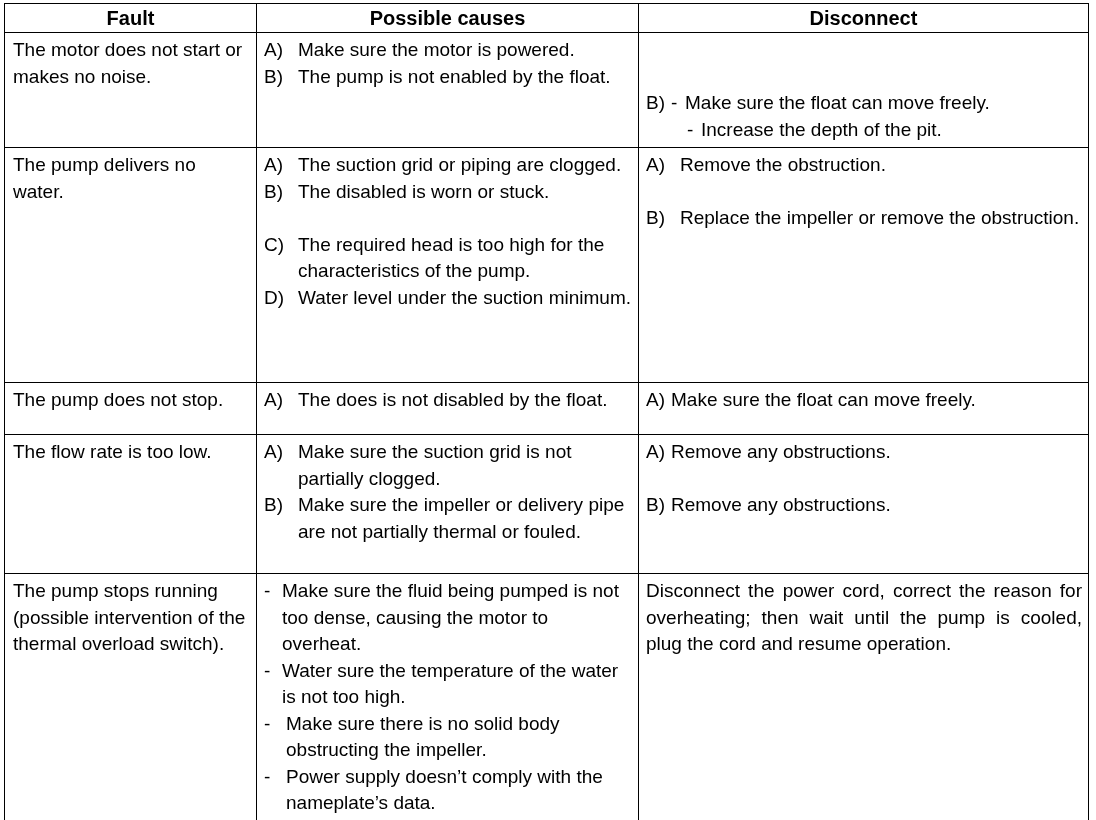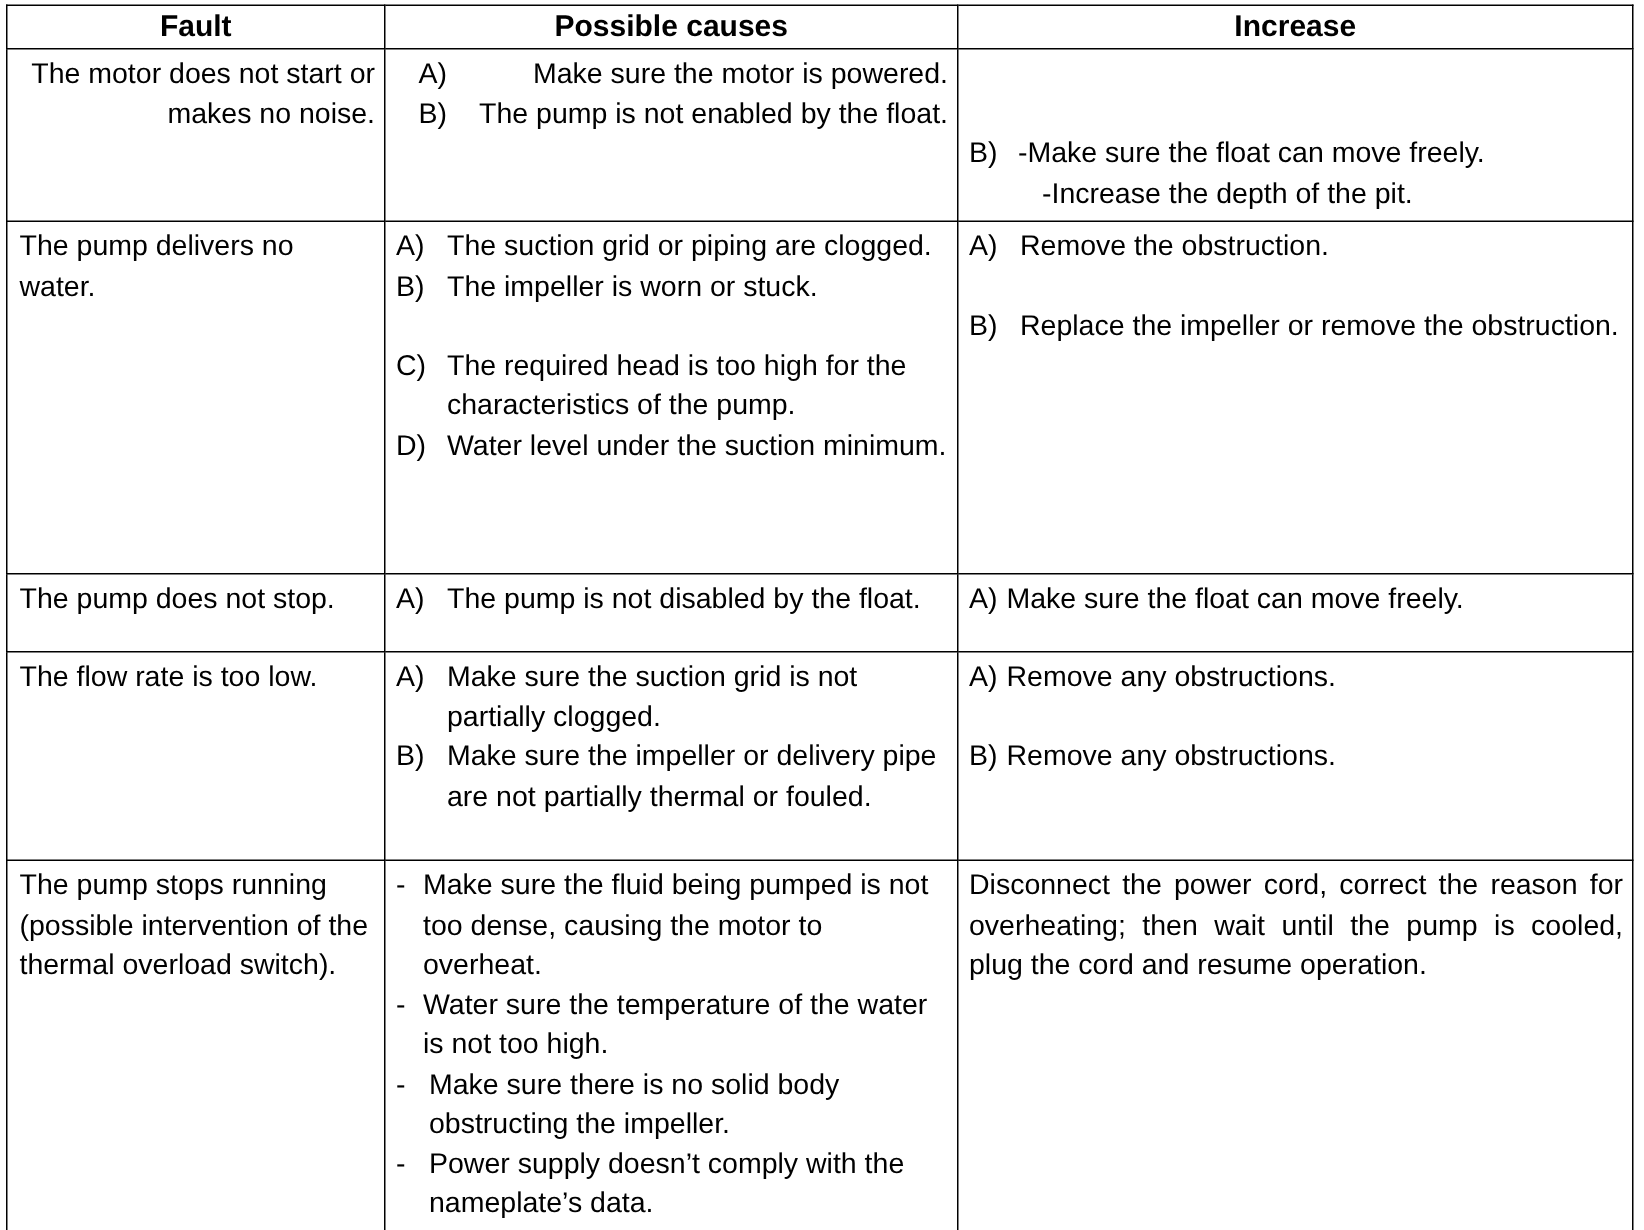--- a/index.html
+++ b/index.html
@@ -123,21 +123,21 @@
   
   .para-justify {
     text-align: justify;
     text-align-last: left;
   }
 
   
   .spacer-2 { height: 53px; }
 
   
-  tr.r1 td { height: 106px; text-align: right; }
+  tr.r1 td { height: 106px; }
   tr.r2 td { height: 234px; }
   tr.r3 td { height: 51px; }
   tr.r4 td { height: 138px; margin-left: 20px; }
   tr.r5 td { height: 243px; }
 </style>
 </head>
 <body>
 
 <div class="page">
 
@@ -145,21 +145,21 @@
     <colgroup>
       <col class="c-fault">
       <col class="c-causes">
       <col class="c-solution">
     </colgroup>
 
     <thead>
       <tr>
         <th>Fault</th>
         <th>Possible causes</th>
-        <th>Increase</th>
+        <th>Disconnect</th>
       </tr>
     </thead>
 
     <tbody>
 
       <tr class="r1">
         <td>
           <div class="cell fault">The motor does not start or makes no noise.</div>
         </td>
         <td>
@@ -204,21 +204,21 @@
         </td>
         <td>
           <div class="cell">
             <div class="itemlist">
               <div class="item">
                 <span class="marker">A)</span>
                 <span class="body">The suction grid or piping are clogged.</span>
               </div>
               <div class="item">
                 <span class="marker">B)</span>
-                <span class="body">The impeller is worn or stuck.</span>
+                <span class="body">The disabled is worn or stuck.</span>
               </div>
               <div class="item gap-before">
                 <span class="marker">C)</span>
                 <span class="body">The required head is too high for the characteristics of the pump.</span>
               </div>
               <div class="item">
                 <span class="marker">D)</span>
                 <span class="body">Water level under the suction minimum.</span>
               </div>
             </div>
@@ -242,21 +242,21 @@
 
       <tr class="r3">
         <td>
           <div class="cell fault">The pump does not stop.</div>
         </td>
         <td>
           <div class="cell">
             <div class="itemlist">
               <div class="item">
                 <span class="marker">A)</span>
-                <span class="body">The pump is not disabled by the float.</span>
+                <span class="body">The does is not disabled by the float.</span>
               </div>
             </div>
           </div>
         </td>
         <td>
           <div class="cell">
             <div class="itemlist">
               <div class="item tight">
                 <span class="marker">A)</span>
                 <span class="body">Make sure the float can move freely.</span>

